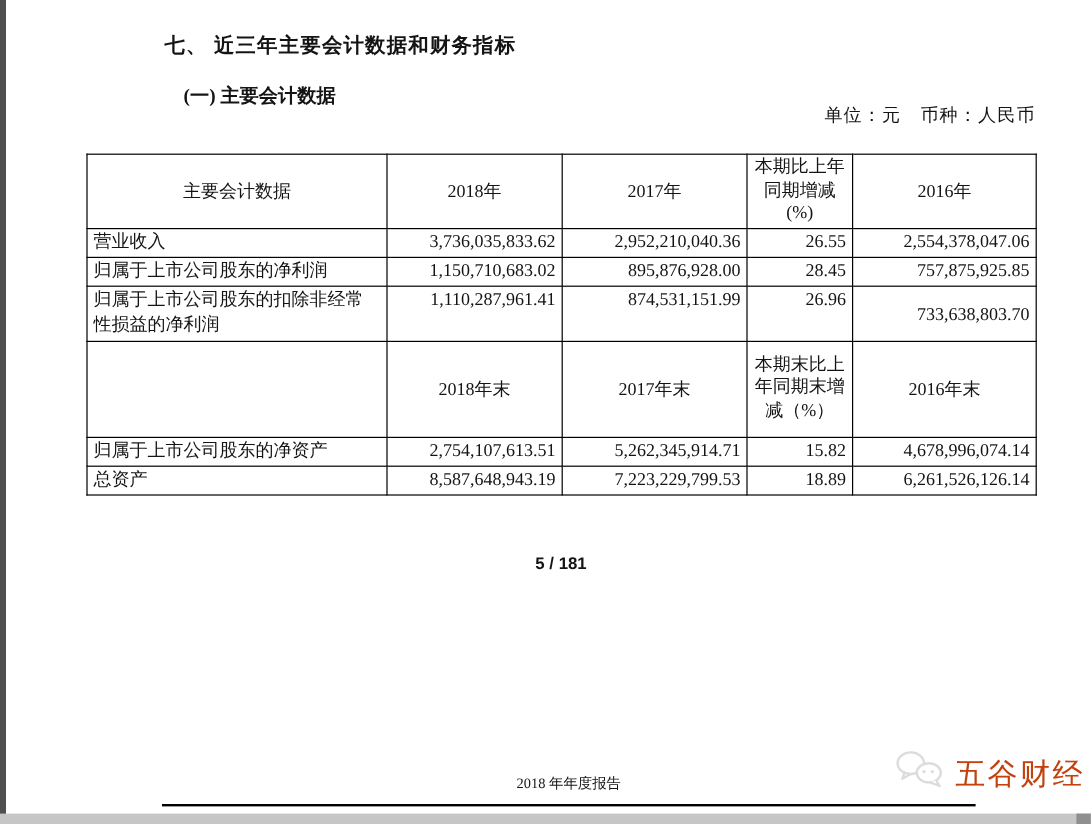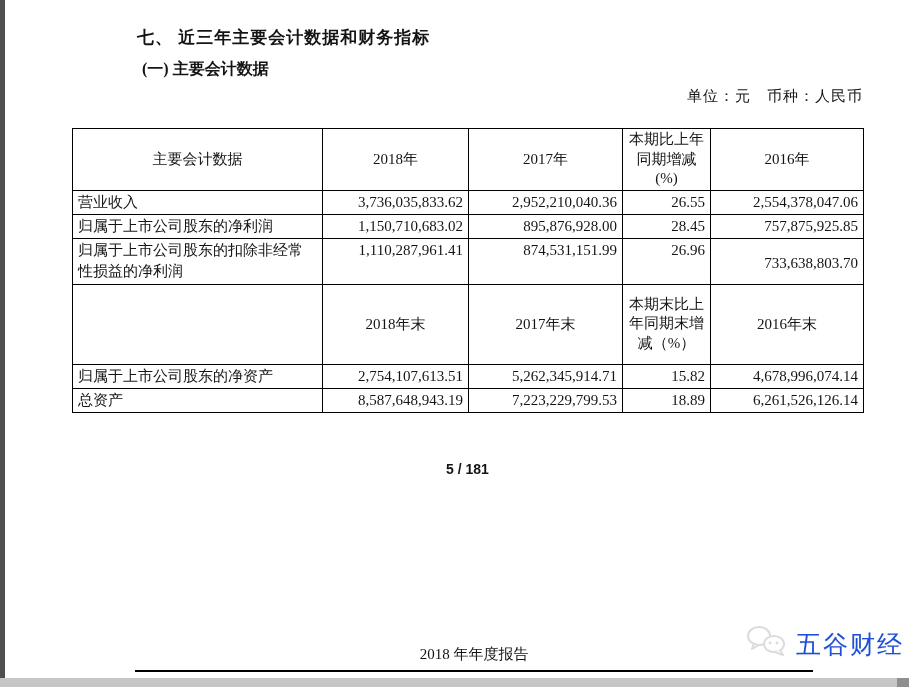--- a/index.html
+++ b/index.html
@@ -15,21 +15,21 @@
     position: absolute; left: 0; top: 0;
     width: 5px; height: 687px;
     background: #4f4f4f;
   }
   .section-title {
     position: absolute; left: 137px; top: 26px;
     margin: 0; font-size: 17px; font-weight: bold; letter-spacing: 1px;
   }
   .subsection-title {
     position: absolute; left: 137px; top: 54px;
-    margin: 5px; font-size: 16px; font-weight: bold;
+    margin: 16px; font-size: 16px; font-weight: bold;
   }
   .unit-note {
     position: absolute; right: 46px; top: 87px;
     font-size: 15px; letter-spacing: 1px;
   }
   table.main-table {
     position: absolute; left: 72px; top: 128px;
     width: 791px; border-collapse: collapse; table-layout: fixed;
     font-size: 15px;
   }
@@ -49,30 +49,30 @@
   tr.hdr2 { height: 80px; }
   tr.r { height: 23px; }
   tr.r2 { height: 46px; }
   .page-number {
     position: absolute; left: 72px; top: 461px; width: 791px;
     text-align: center; font-size: 14px; font-weight: bold;
     font-family: "Liberation Sans", sans-serif;
   }
   .footer-title {
     position: absolute; left: 135px; top: 645px; width: 678px;
-    text-align: center; font-size: 15px;
+    text-align: center; font-size: 12px;
   }
   .footer-rule {
     position: absolute; left: 135px; top: 670px; width: 678px; height: 2px;
     background: #000;
   }
   .watermark {
     position: absolute; left: 746px; top: 624px;
     display: flex; align-items: center; gap: 8px;
-    color: #1d4ed8; font-size: 25px; letter-spacing: 2px;
+    color: #c2410c; font-size: 25px; letter-spacing: 2px;
     text-shadow: 0 1px 0 #f2f2f2;
     user-select: none;
   }
   .bottom-bar {
     position: absolute; left: 0; bottom: 0; width: 909px; height: 9px;
     background: #c6c6c6;
   }
   .bottom-bar-corner {
     position: absolute; right: 0; top: 0; width: 12px; height: 9px;
     background: #8f8f8f;

